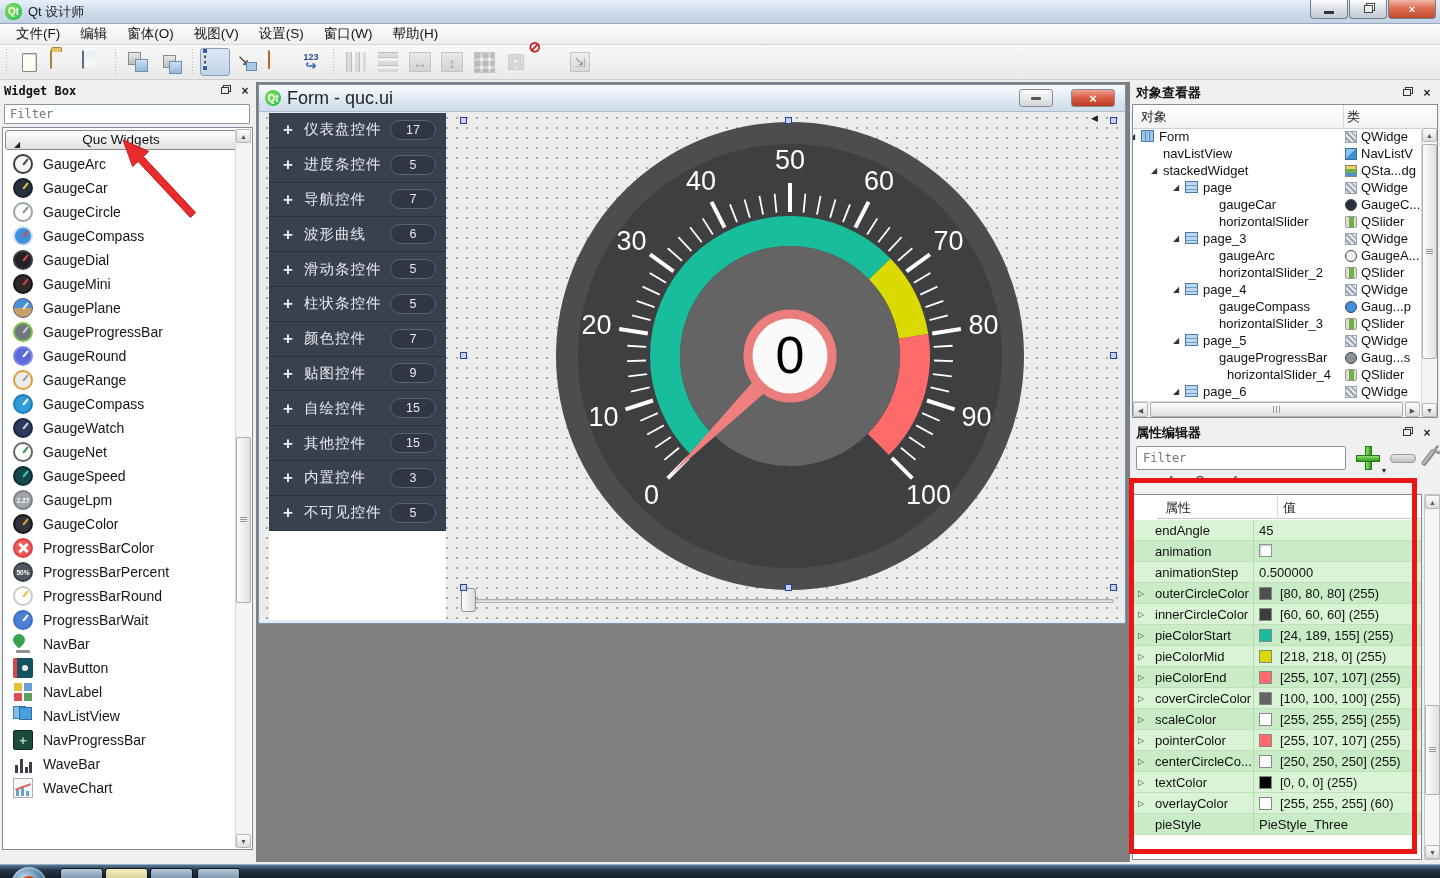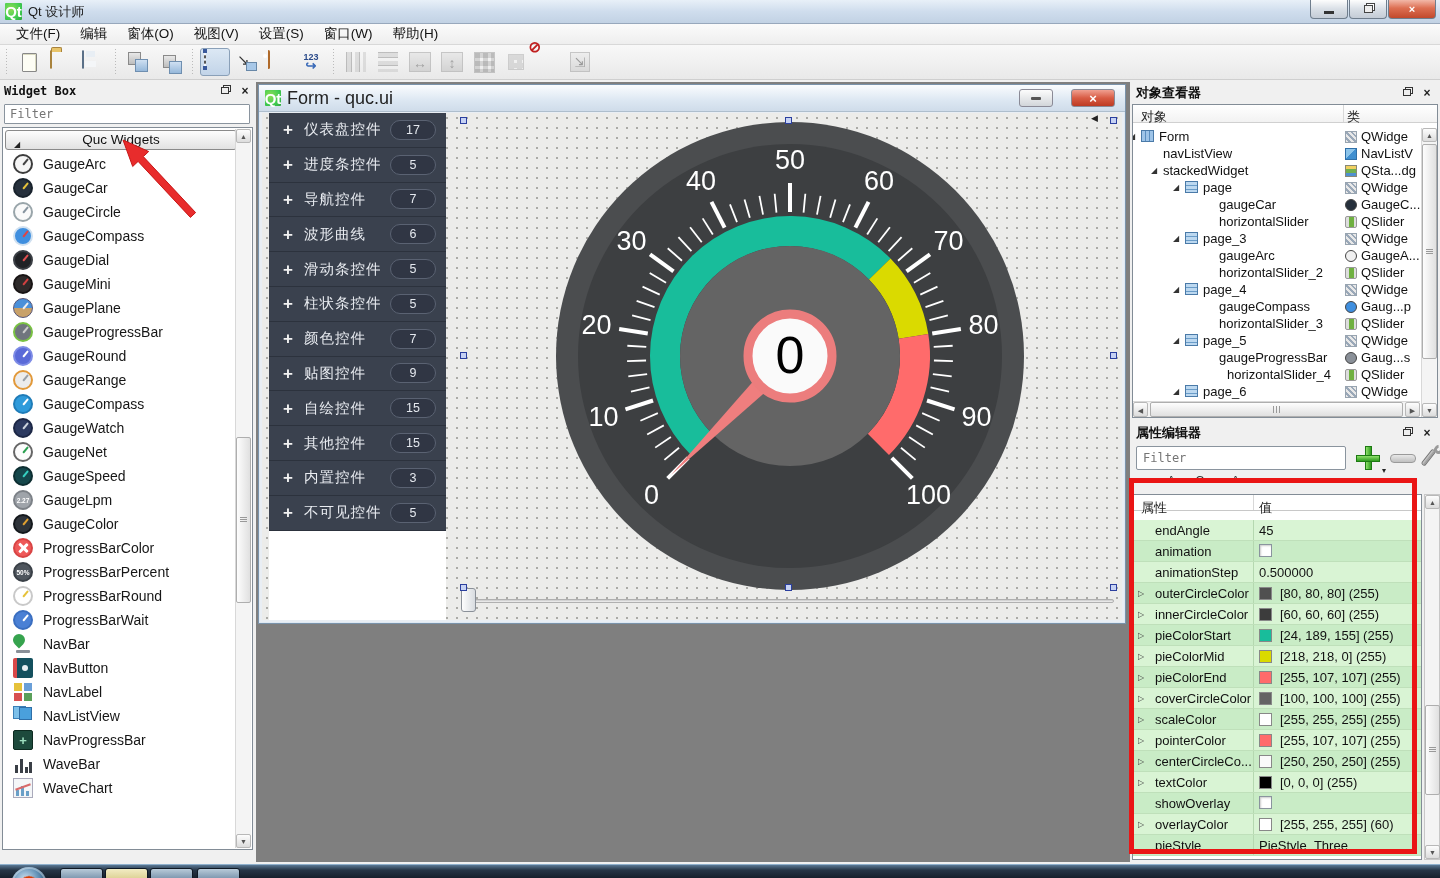--- a/index.html
+++ b/index.html
@@ -4,23 +4,23 @@
 <style>
   * { margin:0; padding:0; box-sizing:border-box; }
   html,body { width:1440px; height:878px; overflow:hidden; }
   body { font-family:"Liberation Sans", sans-serif; }
   .screen { position:relative; width:1440px; height:878px; background:#f0f0f0; overflow:hidden; }
 
   
   .titlebar { position:absolute; left:0; top:0; width:1440px; height:24px;
     background:linear-gradient(#e8f0f8,#cfdded 50%,#c2d2e4); border-bottom:1px solid #98a8bc;
     display:flex; align-items:center; }
-  .qt-logo { width:17px; height:17px; margin:0 6px 0 5px; border-radius:1px;
+  .qt-logo { width:17px; height:17px; margin:0 6px 0 5px; border-radius:8px;
     background:radial-gradient(circle at 35% 35%, #8edc55, #41cd52 60%, #2ea63f);
-    color:#fff; font-size:15px; font-weight:bold; display:flex; align-items:center; justify-content:center; }
+    color:#fff; font-size:10px; font-weight:bold; display:flex; align-items:center; justify-content:center; }
   .title-text { font-size:13px; color:#1c1c1c; }
   .win-btns { position:absolute; right:4px; top:0; display:flex; }
   .win-btn { width:38px; height:19px; border:1px solid #6f7d8c; border-top:none;
     background:linear-gradient(#fdfdfd,#d9dfe6 50%,#c4ccd6); display:flex; align-items:center; justify-content:center;
     font-size:11px; color:#333; border-radius:0 0 4px 4px; margin-left:1px; }
   .win-btn.close { width:48px; background:linear-gradient(#f2b8a8,#dd6f52 45%,#c2492c); color:#fff; font-weight:bold; }
   .restore-glyph { width:9px; height:8px; border:1px solid #444; background:#eee; box-shadow:2px -2px 0 -1px #fff,2px -2px 0 0 #444; }
 
   
   .menubar { position:absolute; left:0; top:24px; width:1440px; height:21px;
@@ -124,21 +124,21 @@
   .hslider-groove { position:absolute; left:204px; top:486px; width:648px; height:4px;
     background:linear-gradient(#c8c8c8,#f2f2f2); border:1px solid #b0b0b0; border-radius:2px; }
   .hslider-handle { position:absolute; left:199px; top:475px; width:15px; height:24px;
     background:linear-gradient(90deg,#fdfdfd,#d8dce0); border:1px solid #8a9098; border-radius:3px; }
   .canvas-arrow { position:absolute; right:24px; top:0px; font-size:9px; color:#222; }
 
   
   .right-dock { position:absolute; left:1130px; top:82px; width:310px; height:780px; background:#f0f0f0; }
   .panel-box { position:absolute; background:#fff; border:1px solid #828c96; overflow:hidden; }
   .oi-box { left:2px; top:22px; width:306px; height:314px; }
-  .oi-header { height:18px; border-bottom:1px solid #d0d0d0; background:linear-gradient(#fff,#f2f2f2); position:relative; }
+  .oi-header { height:24px; border-bottom:1px solid #d0d0d0; background:linear-gradient(#fff,#f2f2f2); position:relative; }
   .oi-header .c1 { position:absolute; left:8px; top:3px; font-size:13px; color:#222; }
   .oi-header .c2 { position:absolute; left:214px; top:3px; font-size:13px; color:#222; }
   .oi-header .div { position:absolute; left:210px; top:0; bottom:0; width:1px; background:#d8d8d8; }
   .oi-rows { position:absolute; left:0; top:23px; right:17px; bottom:17px; overflow:hidden; }
   .oi-row { height:17px; display:flex; align-items:center; font-size:13px; color:#111; position:relative; white-space:nowrap; }
   .oi-arrow { position:absolute; font-size:8px; color:#333; top:4px; }
   .oi-name { position:absolute; overflow:hidden; }
   .oi-obj-icon { position:absolute; width:13px; height:12px; top:2px; }
   .oi-cls { position:absolute; left:212px; right:0; display:flex; align-items:center; overflow:hidden; }
   .oi-cls .ci { width:12px; height:12px; margin-right:4px; flex:0 0 12px; }
@@ -164,21 +164,21 @@
   .pe-plus .v { position:absolute; left:11px; top:2px; width:7px; height:24px; background:linear-gradient(90deg,#8ee06a,#2f9c1f); border:1px solid #1d7a12; }
   .pe-plus .h { position:absolute; left:2px; top:11px; width:24px; height:7px; background:linear-gradient(#8ee06a,#2f9c1f); border:1px solid #1d7a12; }
   .pe-plus .d { position:absolute; right:-4px; bottom:-3px; font-size:8px; color:#222; }
   .pe-pill { position:absolute; left:260px; top:372px; width:26px; height:9px; border-radius:4px;
     background:linear-gradient(#e8e8e8,#c0c0c0); border:1px solid #9a9a9a; }
   .pe-wrench { position:absolute; left:292px; top:362px; width:26px; height:28px; }
   .pe-wrench .sh { position:absolute; left:4px; top:4px; width:5px; height:19px; background:linear-gradient(90deg,#cfcfcf,#8f8f8f); border:1px solid #777; border-radius:2px; transform:rotate(38deg); }
   .pe-wrench .jw { position:absolute; left:12px; top:1px; width:9px; height:9px; border:3px solid #9a9a9a; border-radius:50%; border-top-color:transparent; transform:rotate(45deg); }
   .pe-classline { position:absolute; left:4px; top:392px; width:280px; height:8px; overflow:hidden; font-size:12px; color:#333; }
   .pe-box { left:2px; top:412px; width:290px; height:366px; border:1px solid #828c96; }
-  .pe-cols-head { height:16px; background:#fff; border-bottom:1px solid #c8c8c8; position:relative; }
+  .pe-cols-head { height:24px; background:#fff; border-bottom:1px solid #c8c8c8; position:relative;margin-left:24px; }
   .pe-cols-head .c1 { position:absolute; left:8px; top:4px; font-size:13px; color:#222; }
   .pe-cols-head .c2 { position:absolute; left:126px; top:4px; font-size:13px; color:#222; }
   .pe-cols-head .div { position:absolute; left:120px; top:0; bottom:0; width:1px; background:#d8d8d8; }
   .pe-rows { position:absolute; left:0; top:25px; right:0; bottom:0; overflow:hidden; }
   .pe-row { height:21px; position:relative; border-bottom:1px solid #bfe0ba; font-size:13px; }
   .pe-row.even { background:#d9f4d4; } .pe-row.odd { background:#c9ecc6; }
   .pe-row .vdiv { position:absolute; left:120px; top:0; bottom:0; width:1px; background:#b5d8b0; }
   .pe-arrow { position:absolute; left:5px; top:6px; font-size:8px; color:#444; }
   .pe-name { position:absolute; left:22px; top:3px; width:96px; white-space:nowrap; overflow:hidden; color:#111; }
   .pe-val { position:absolute; left:126px; top:3px; right:2px; white-space:nowrap; overflow:hidden; color:#111; display:flex; align-items:center; }
@@ -977,27 +977,20 @@
           </div>
           <div class="pe-row even">
             <span class="pe-arrow">▷</span>
             <span class="pe-name">textColor</span>
             <span class="vdiv"></span>
             <span class="pe-val">
               <span class="pe-swatch" style="background: rgb(0, 0, 0);"></span>
               <span>[0, 0, 0] (255)</span>
             </span>
           </div>
-          <div class="pe-row odd">
-            <span class="pe-name">showOverlay</span>
-            <span class="vdiv"></span>
-            <span class="pe-val">
-              <span class="pe-check"></span>
-            </span>
-          </div>
           <div class="pe-row even">
             <span class="pe-arrow">▷</span>
             <span class="pe-name">overlayColor</span>
             <span class="vdiv"></span>
             <span class="pe-val">
               <span class="pe-swatch" style="background: rgb(255, 255, 255);"></span>
               <span>[255, 255, 255] (60)</span>
             </span>
           </div>
           <div class="pe-row odd">

